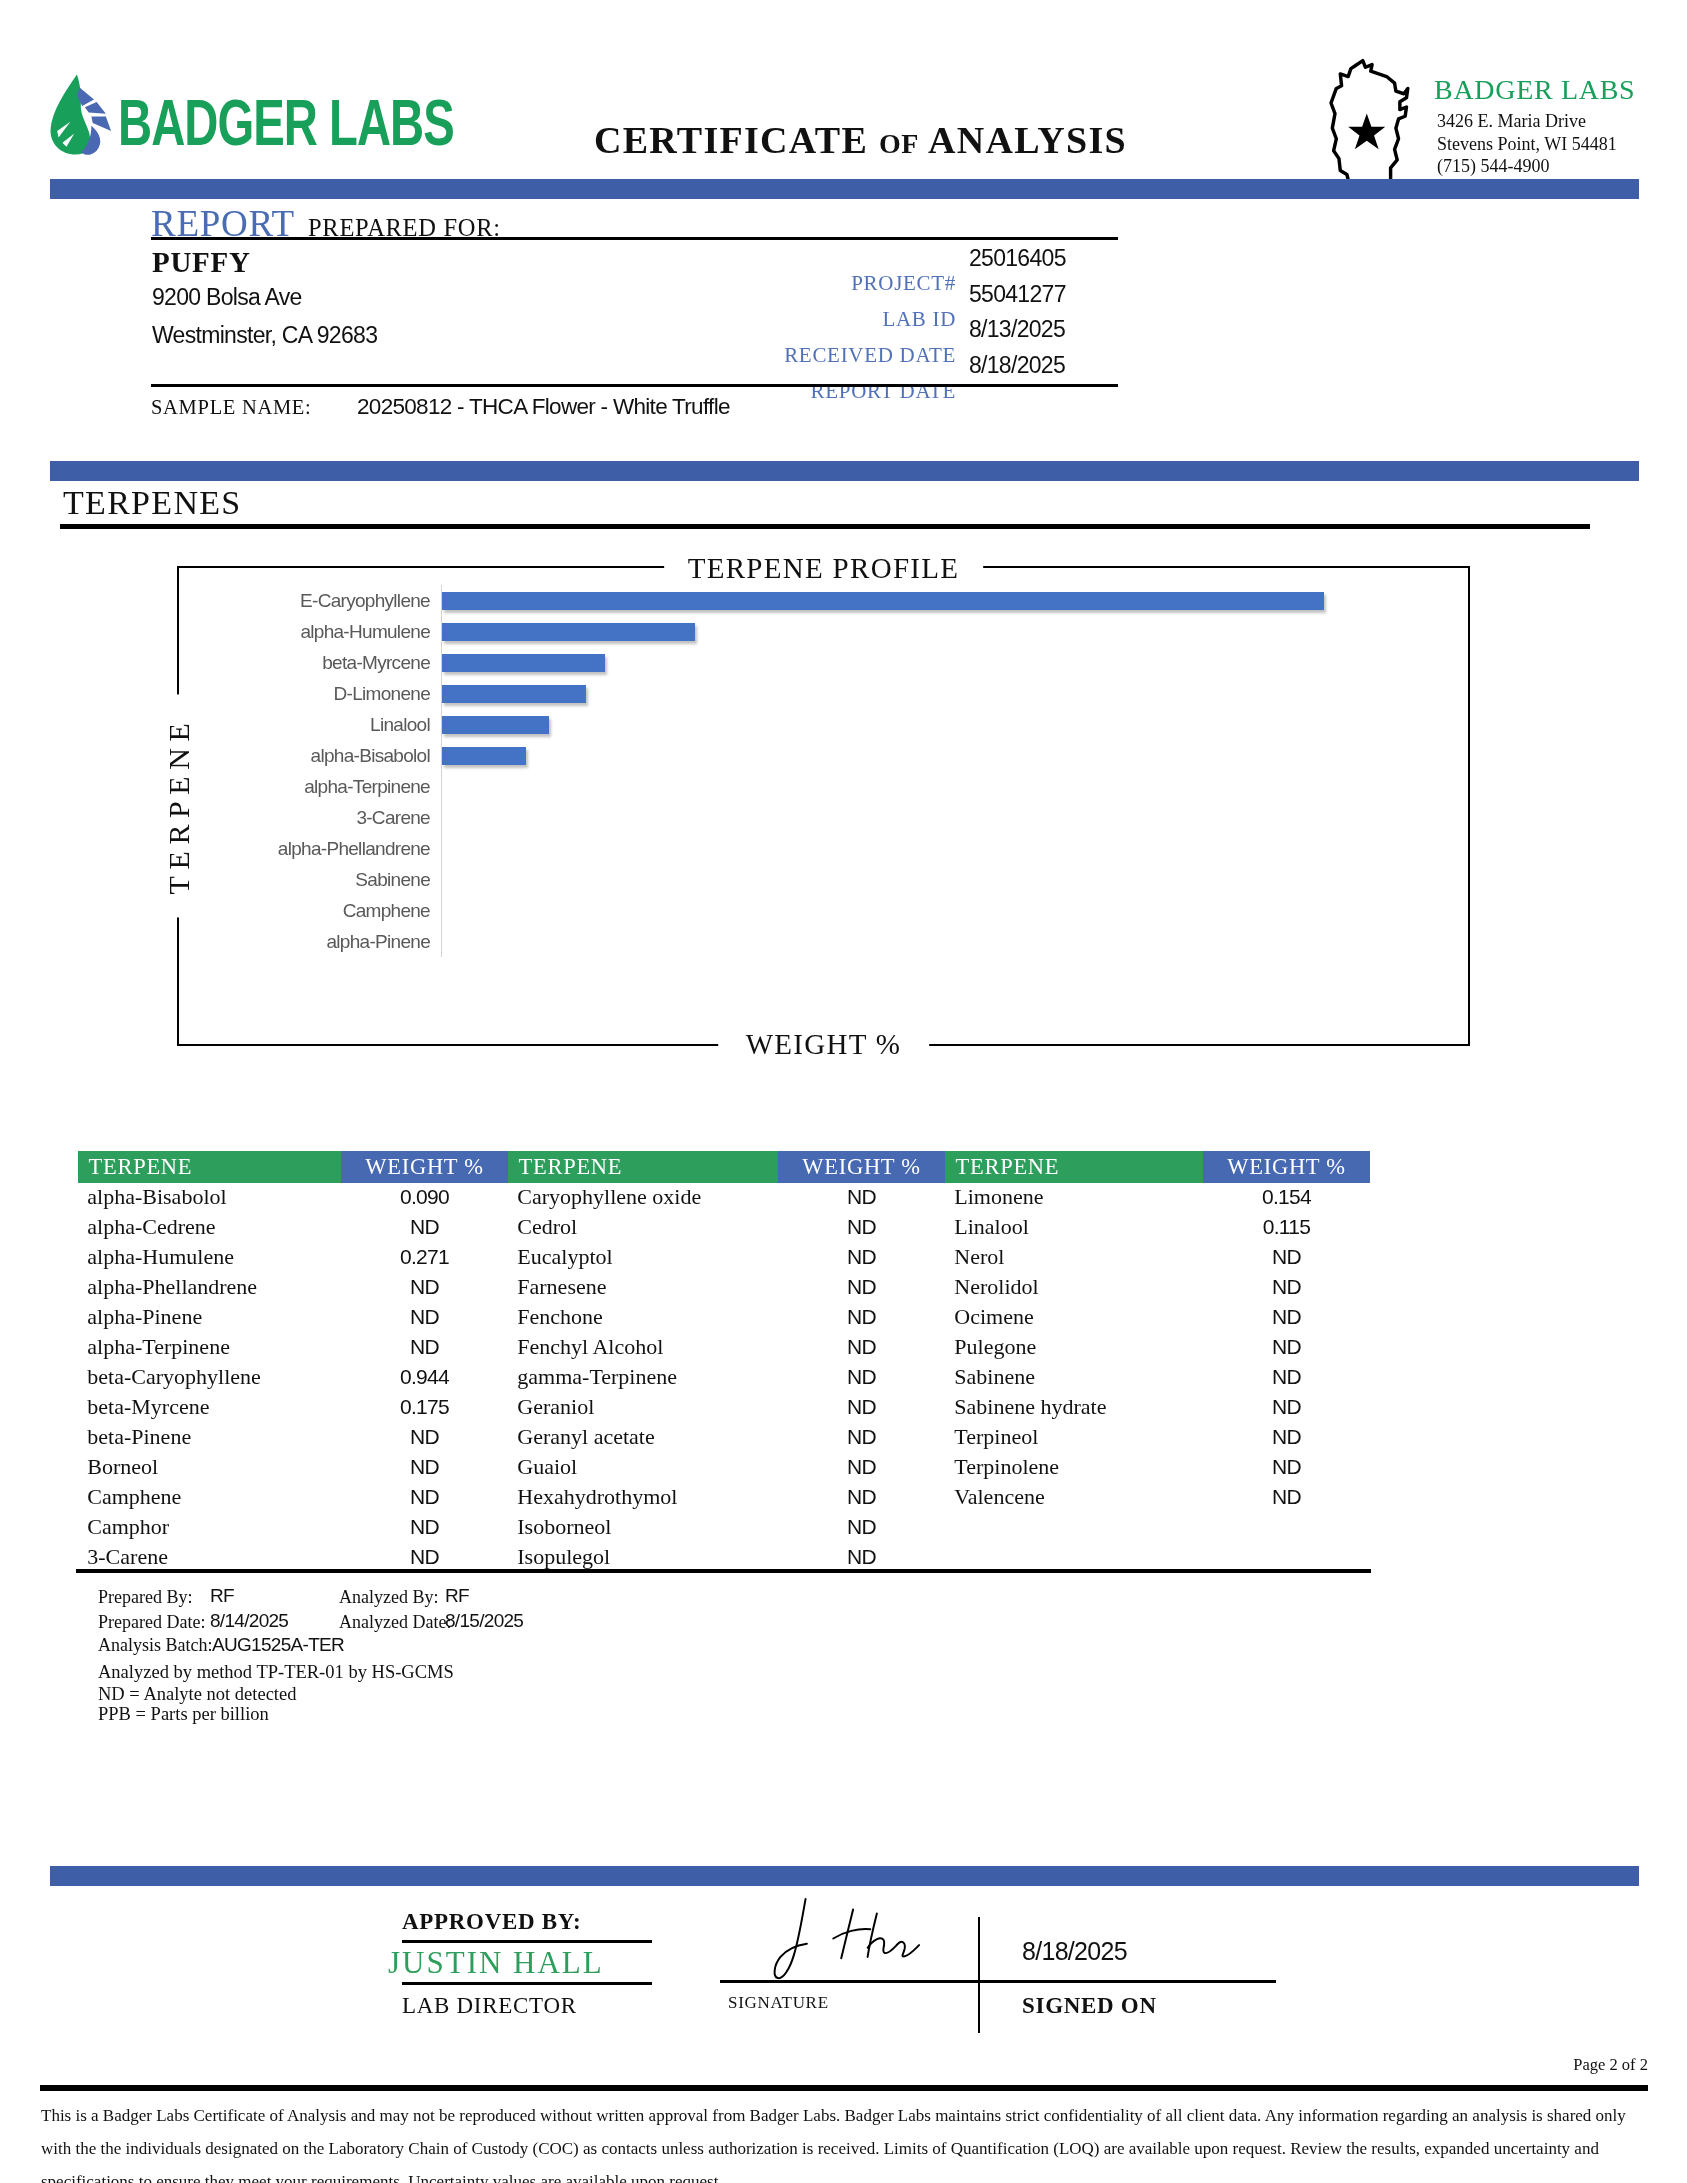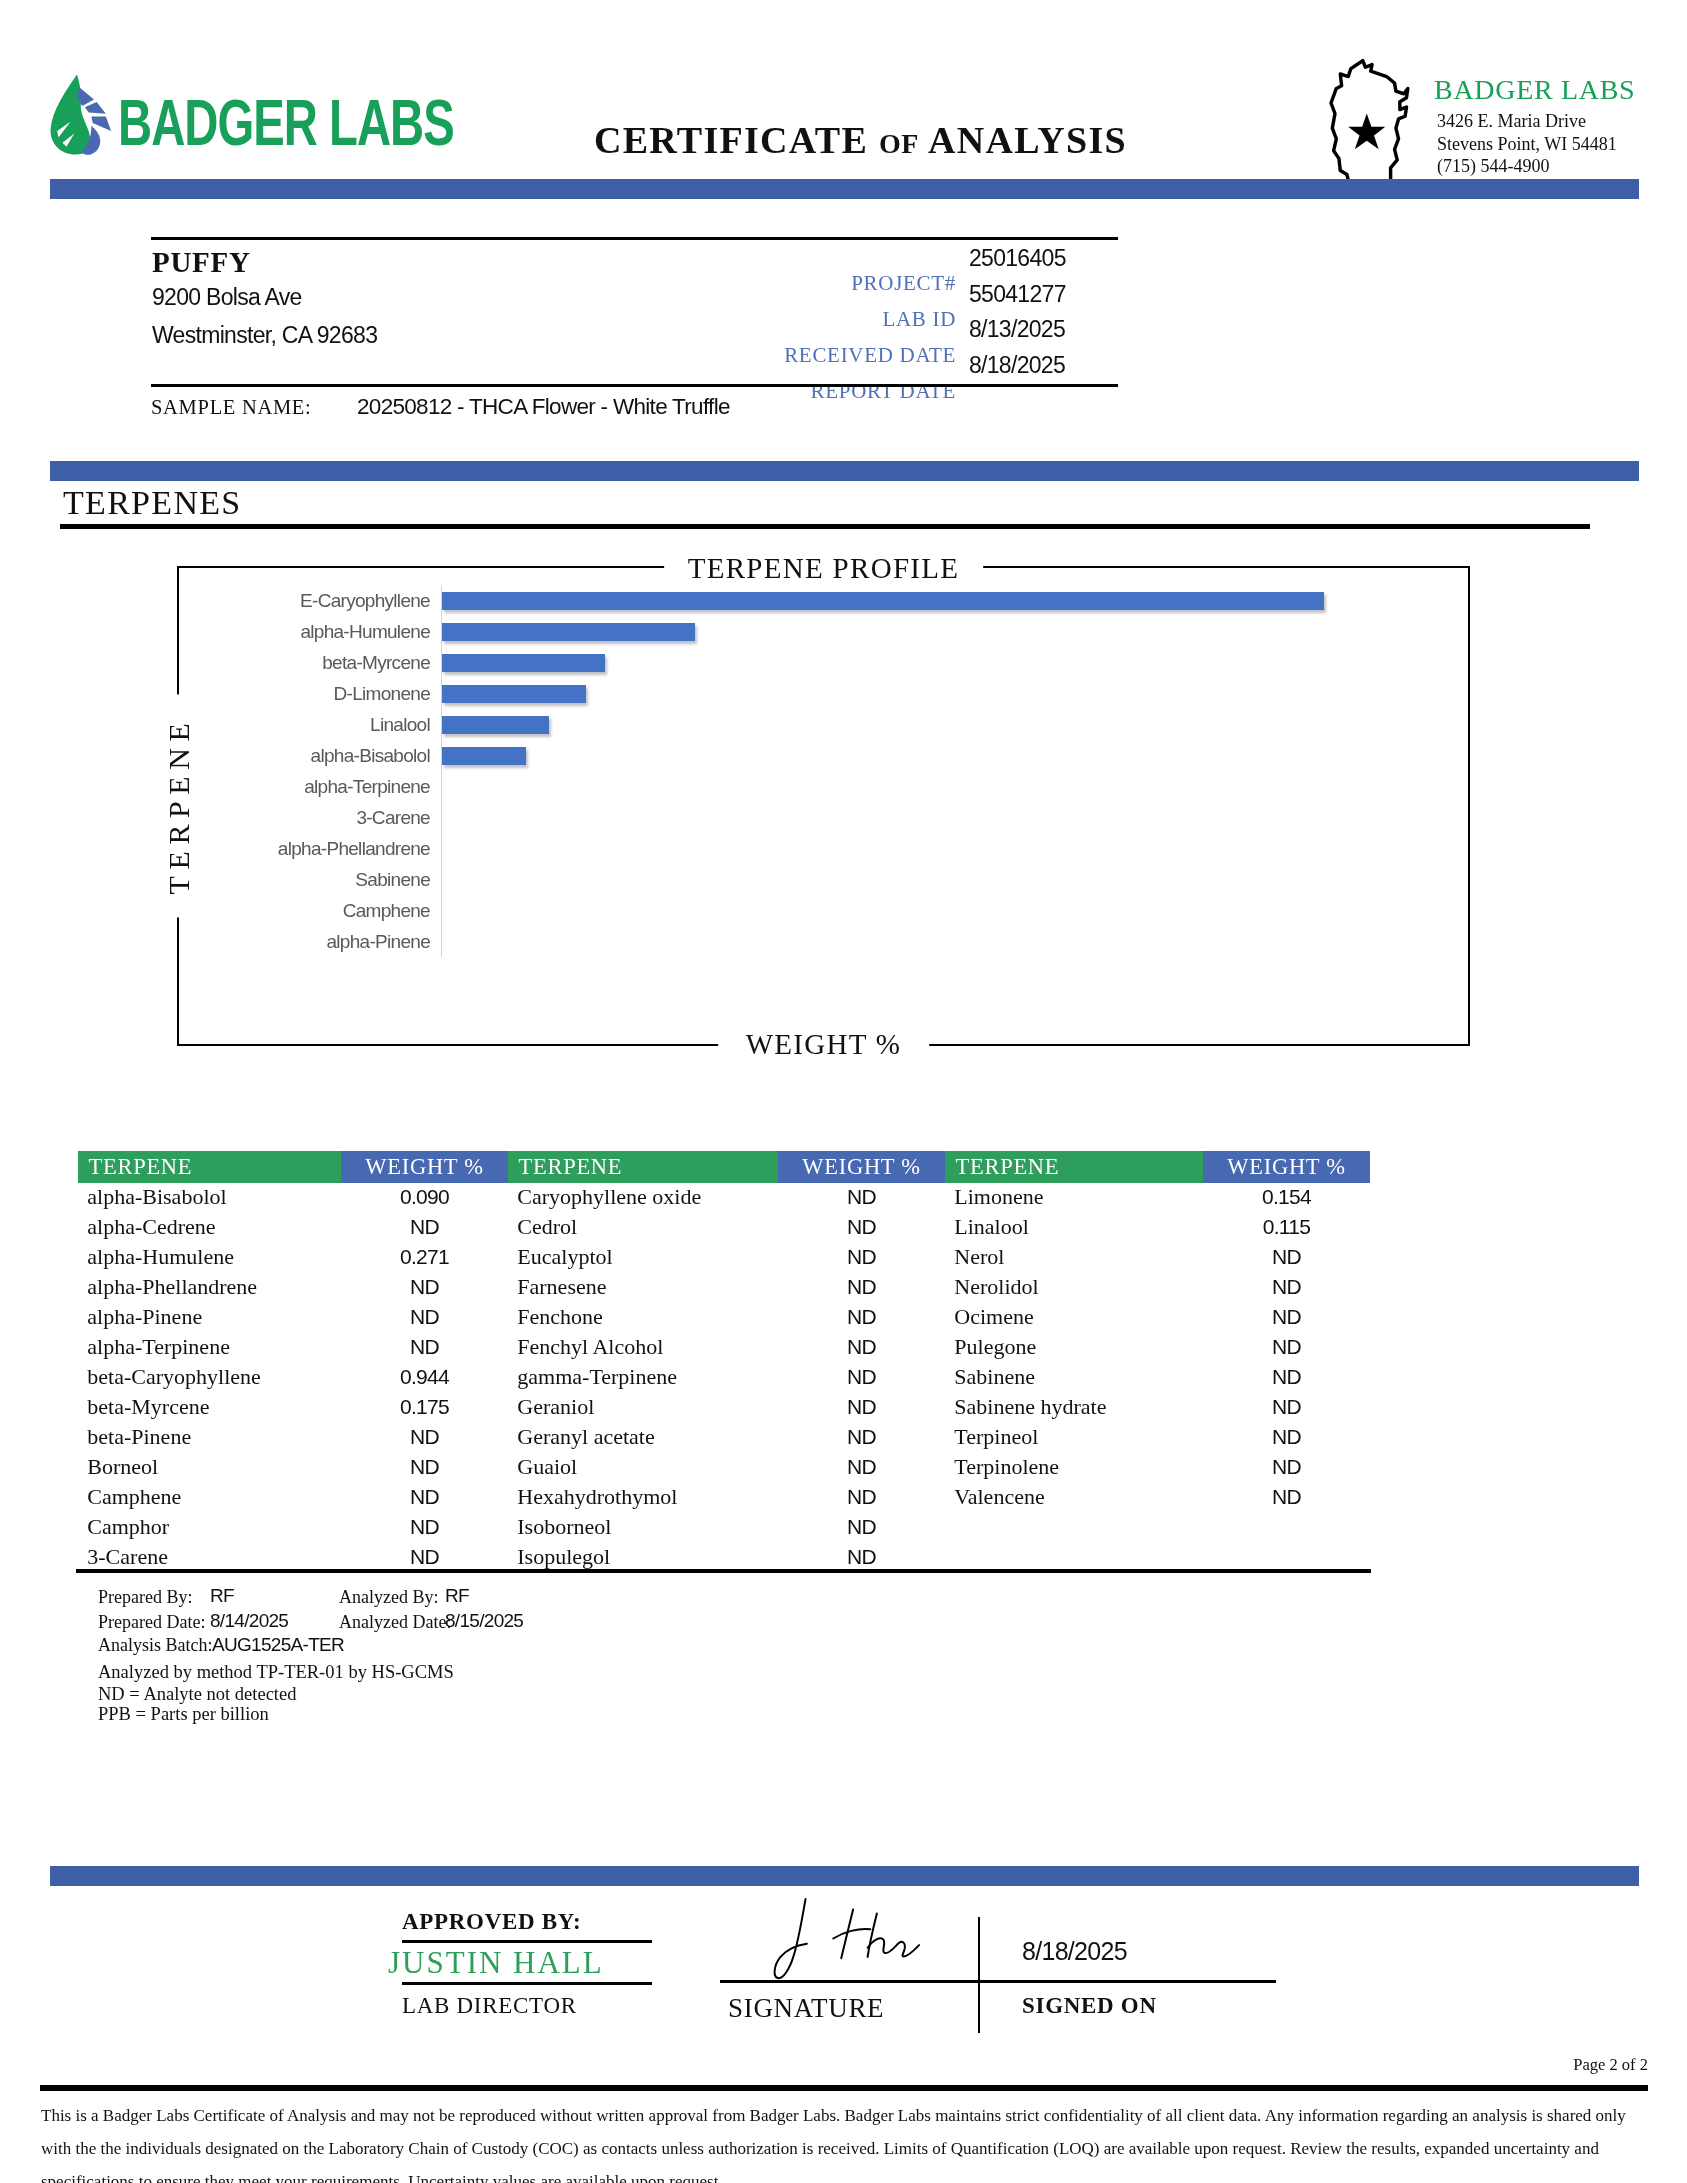--- a/index.html
+++ b/index.html
@@ -93,21 +93,21 @@
   .am-label{ position:absolute; font-size:18px; }
   .am-value{ position:absolute; font-family:"Liberation Sans", sans-serif; letter-spacing:-0.7px; font-size:19px; }
   .am-note{ position:absolute; left:98px; font-size:18.5px; }
 
   
   .ap-center{ text-align:left; }
   .approved-by{ position:absolute; left:402px; top:1909px; width:250px; font-size:23px; font-weight:bold; letter-spacing:0.7px; }
   .ap-rule{ position:absolute; background:#000; height:3.3px; }
   .approver-name{ position:absolute; left:388px; top:1945px; width:277px; font-size:31px; color:#2E9E5C; letter-spacing:2px; }
   .approver-title{ position:absolute; left:402px; top:1993px; width:250px; font-size:23px; letter-spacing:0.7px; }
-  .sig-label{ position:absolute; left:728px; top:1993px; width:246px; font-size:27px; letter-spacing:0.7px; }
+  .sig-label{ position:absolute; left:728px; top:1993px; width:246px; font-size:17px; letter-spacing:0.7px; }
   .signed-date{ position:absolute; left:1022px; top:1937px; width:218px; font-family:"Liberation Sans", sans-serif; letter-spacing:-0.7px; font-size:25px; }
   .signed-on{ position:absolute; left:1022px; top:1993px; width:218px; font-size:23px; letter-spacing:0.7px;font-weight:bold; }
   .vdivider{ position:absolute; left:978px; top:1917px; width:2px; height:116px; background:#000; }
 
   
   .page-label{ position:absolute; left:1456px; top:2055px; width:192px; text-align:right; font-size:16.5px; }
   .disclaimer{ position:absolute; left:41px; top:2099px; width:1609px; font-size:17px; line-height:33px; }
 </style>
 </head>
 <body>
@@ -137,20 +137,24 @@
   </svg>
   <div class="lab-name-right">BADGER LABS</div>
   <div class="lab-addr">
     <div>3426 E. Maria Drive</div>
     <div>Stevens Point, WI 54481</div>
     <div>(715) 544-4900</div>
   </div>
 
   <div class="bluebar" style="top:179px;"></div>
 
+  <div class="report-head">
+    <span class="big">REPORT</span>
+    <span class="rest">PREPARED FOR:</span>
+  </div>
   <div class="hrule" style="left:151px; top:237px; width:967px; height:3.3px;"></div>
 
   <div class="client-name">PUFFY</div>
   <div class="client-a1 cond">9200 Bolsa Ave</div>
   <div class="client-a2 cond">Westminster, CA  92683</div>
 
   <div class="meta-label" style="top:247px;">PROJECT#</div>
   <div class="meta-value cond" style="top:245px;">25016405</div>
   <div class="meta-label" style="top:283px;">LAB ID</div>
   <div class="meta-value cond" style="top:281px;">55041277</div>

